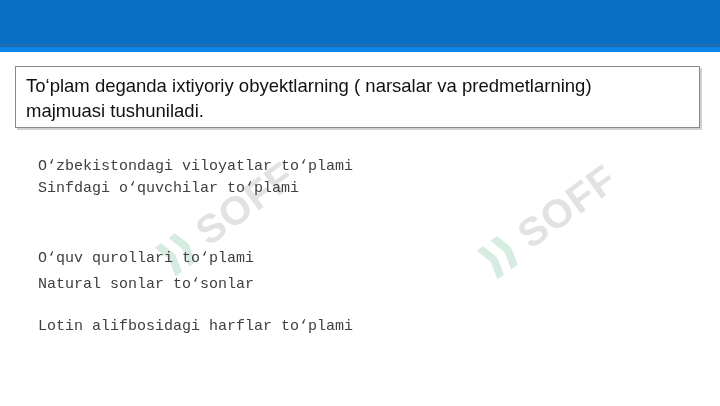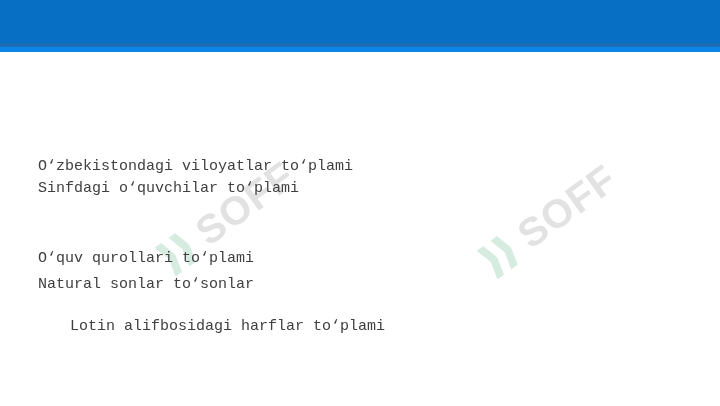--- a/index.html
+++ b/index.html
@@ -163,22 +163,25 @@
       <span class="wm-text">SOFF</span>
     </div>
   </div>
 
   <div id="title-banner">
     <div class="band-dark"></div>
     <div class="band-bright"></div>
   </div>
   <div id="title-text">To‘plamlar.</div>
 
+  <div id="definition-box">
+    <div id="definition-text">To‘plam deganda ixtiyoriy obyektlarning ( narsalar va predmetlarning) majmuasi tushuniladi.</div>
+  </div>
 
   <div id="set-list">
     <div class="list-item" style="top:10px;">O‘zbekistondagi viloyatlar to‘plami</div>
     <div class="list-item" style="top:32px;">Sinfdagi o‘quvchilar to‘plami</div>
     <div class="list-item" style="top:102px;">O‘quv qurollari to‘plami</div>
     <div class="list-item" style="top:128px;">Natural sonlar to‘sonlar</div>
-    <div class="list-item" style="top:170px;margin-left:32px;">Lotin alifbosidagi harflar to‘plami</div>
+    <div class="list-item" style="top:170px;">Lotin alifbosidagi harflar to‘plami</div>
   </div>
 
 </div>
 
 </body></html>

